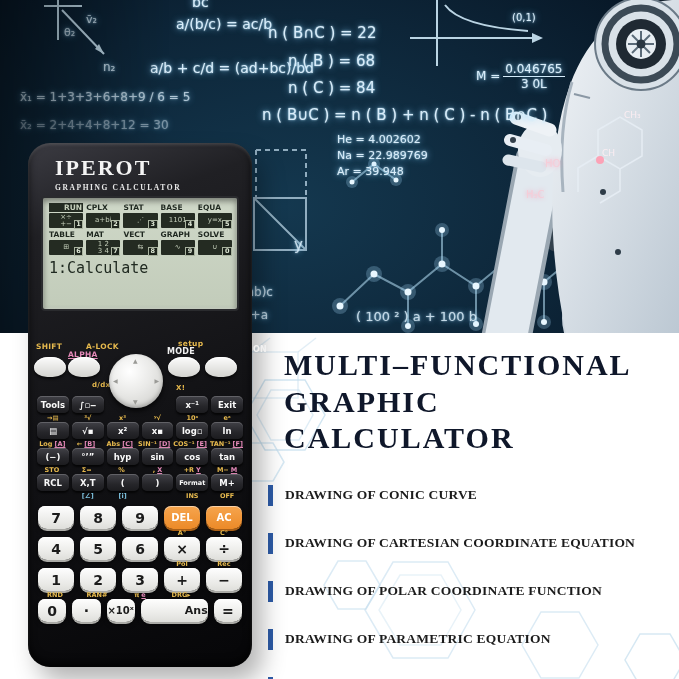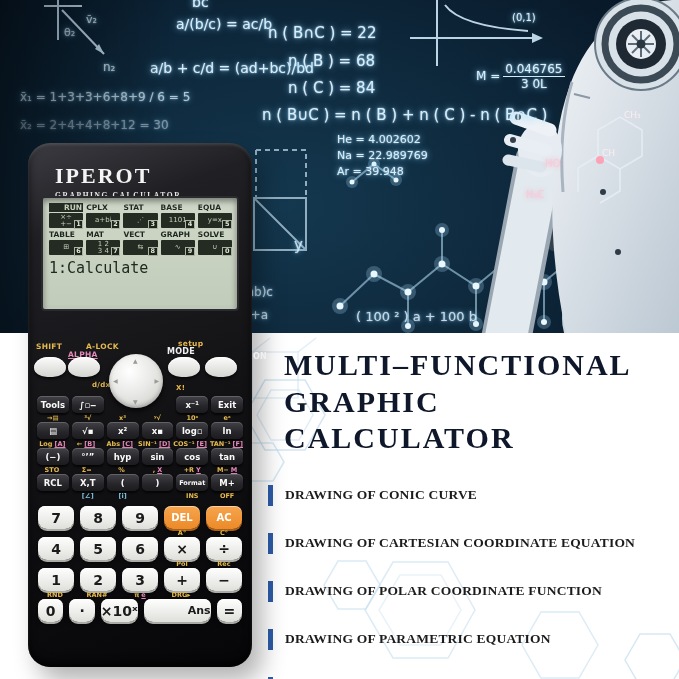--- a/index.html
+++ b/index.html
@@ -54,21 +54,21 @@
   .bullet-bar{width:5px;height:21px;background:#2d5ba7;margin-right:12px;flex:0 0 auto;}
   .bullet-text{color:#1c1c1c;font-family:"Liberation Serif","DejaVu Serif",serif;font-weight:bold;
     font-size:13.5px;letter-spacing:.2px;white-space:nowrap;}
 
   
   .calc{position:absolute;left:28px;top:143px;width:224px;height:524px;border-radius:22px;
     background:linear-gradient(160deg,#3b3b42 0%,#202024 16%,#131316 50%,#060608 100%);
     box-shadow:inset 0 2px 3px rgba(255,255,255,.14), inset 0 -4px 8px rgba(0,0,0,.8), 10px 14px 24px rgba(0,0,0,.30);}
   .brand{padding:12px 0 0 27px;}
   .brand-name{color:#f4f4f4;font-family:"Liberation Serif","DejaVu Serif",serif;font-weight:bold;
-    font-size:22px;letter-spacing:2px;margin-top:8px;}
+    font-size:22px;letter-spacing:2px;}
   .brand-sub{color:#e9e9e9;font-family:"Liberation Serif","DejaVu Serif",serif;font-weight:bold;
     font-size:7.5px;letter-spacing:1.6px;margin-top:2px;}
   .screen{position:absolute;left:13px;top:53px;width:198px;height:115px;border-radius:4px;
     background:linear-gradient(#cfd8c8,#c2ccba);
     border:2px solid #2a2b2e;box-shadow:inset 0 3px 6px rgba(0,0,0,.45), inset 0 -1px 2px rgba(255,255,255,.3);
     padding:5px 5px 3px 6px;box-sizing:border-box;}
   .menu-grid{display:grid;grid-template-columns:repeat(5,1fr);gap:2px 3px;}
   .tile{position:relative;}
   .tile-label{font-size:7.5px;font-weight:bold;color:#1f2820;line-height:9px;letter-spacing:0;}
   .tile-iconbox{position:relative;height:15px;background:#242b22;border-radius:1px;margin-top:1px;
@@ -100,21 +100,21 @@
   .fnkey{height:17px;background:linear-gradient(#414147,#26262a 60%,#1c1c1f);border-radius:5px;color:#fafafa;
     font-size:8.5px;font-weight:bold;display:flex;align-items:center;justify-content:center;
     box-shadow:inset 0 1px 0 rgba(255,255,255,.18), 0 1.5px 2px rgba(0,0,0,.7);white-space:nowrap;}
   .fnkey:empty{visibility:hidden;}
   .fnkey.tiny{font-size:6.5px;}
   .numkey{height:23px;background:linear-gradient(#fefefe,#e9e9e6 70%,#dededa);border-radius:7px 7px 9px 9px;
     color:#1b1b1b;font-size:14px;font-weight:bold;display:flex;align-items:center;justify-content:center;
     box-shadow:0 2px 0 #aaaaa6, 0 3px 4px rgba(0,0,0,.55), inset 0 1px 0 #fff;}
   .numkey.accent{background:linear-gradient(#f6a54e,#ec8a28);color:#fff;font-size:10px;
     box-shadow:0 2px 0 #a85f17, 0 3px 4px rgba(0,0,0,.55), inset 0 1px 0 rgba(255,255,255,.5);}
-  .numkey.small{font-size:14px;} .numkey.med{font-size:11px;padding-left:44px;}
+  .numkey.small{font-size:10px;} .numkey.med{font-size:11px;padding-left:44px;}
   .rowF{margin-top:6px;}
 </style>
 </head>
 <body>
 
 <div class="scene">
 
   <div class="photo">
 
     <svg class="bg-svg" width="679" height="333" viewBox="0 0 679 333">
@@ -390,21 +390,21 @@
     </div>
 
     <div class="kp">
 
       <div class="toprow">
         <span class="klabel lab-y" style="left:8px;top:4px;">SHIFT</span>
         <span class="klabel lab-p" style="left:40px;top:12px;">ALPHA</span>
         <span class="klabel lab-y" style="left:58px;top:4px;">A-LOCK</span>
         <span class="klabel lab-y" style="left:150px;top:1px;">setup</span>
         <span class="klabel lab-w" style="left:139px;top:9px;font-size:8px;">MODE</span>
-        <span class="klabel lab-w" style="left:186px;top:14px;font-size:8px;padding-left:39px;">ON</span>
+        <span class="klabel lab-w" style="left:186px;top:7px;font-size:8px;padding-left:39px;">ON</span>
         <span class="bean" style="left:6px;"></span>
         <span class="bean" style="left:40px;"></span>
         <span class="bean" style="left:140px;"></span>
         <span class="bean" style="left:177px;"></span>
         <span class="replay">
           <span class="r-up">▲</span>
           <span class="r-down">▼</span>
           <span class="r-left">◀</span>
           <span class="r-right">▶</span>
         </span>

